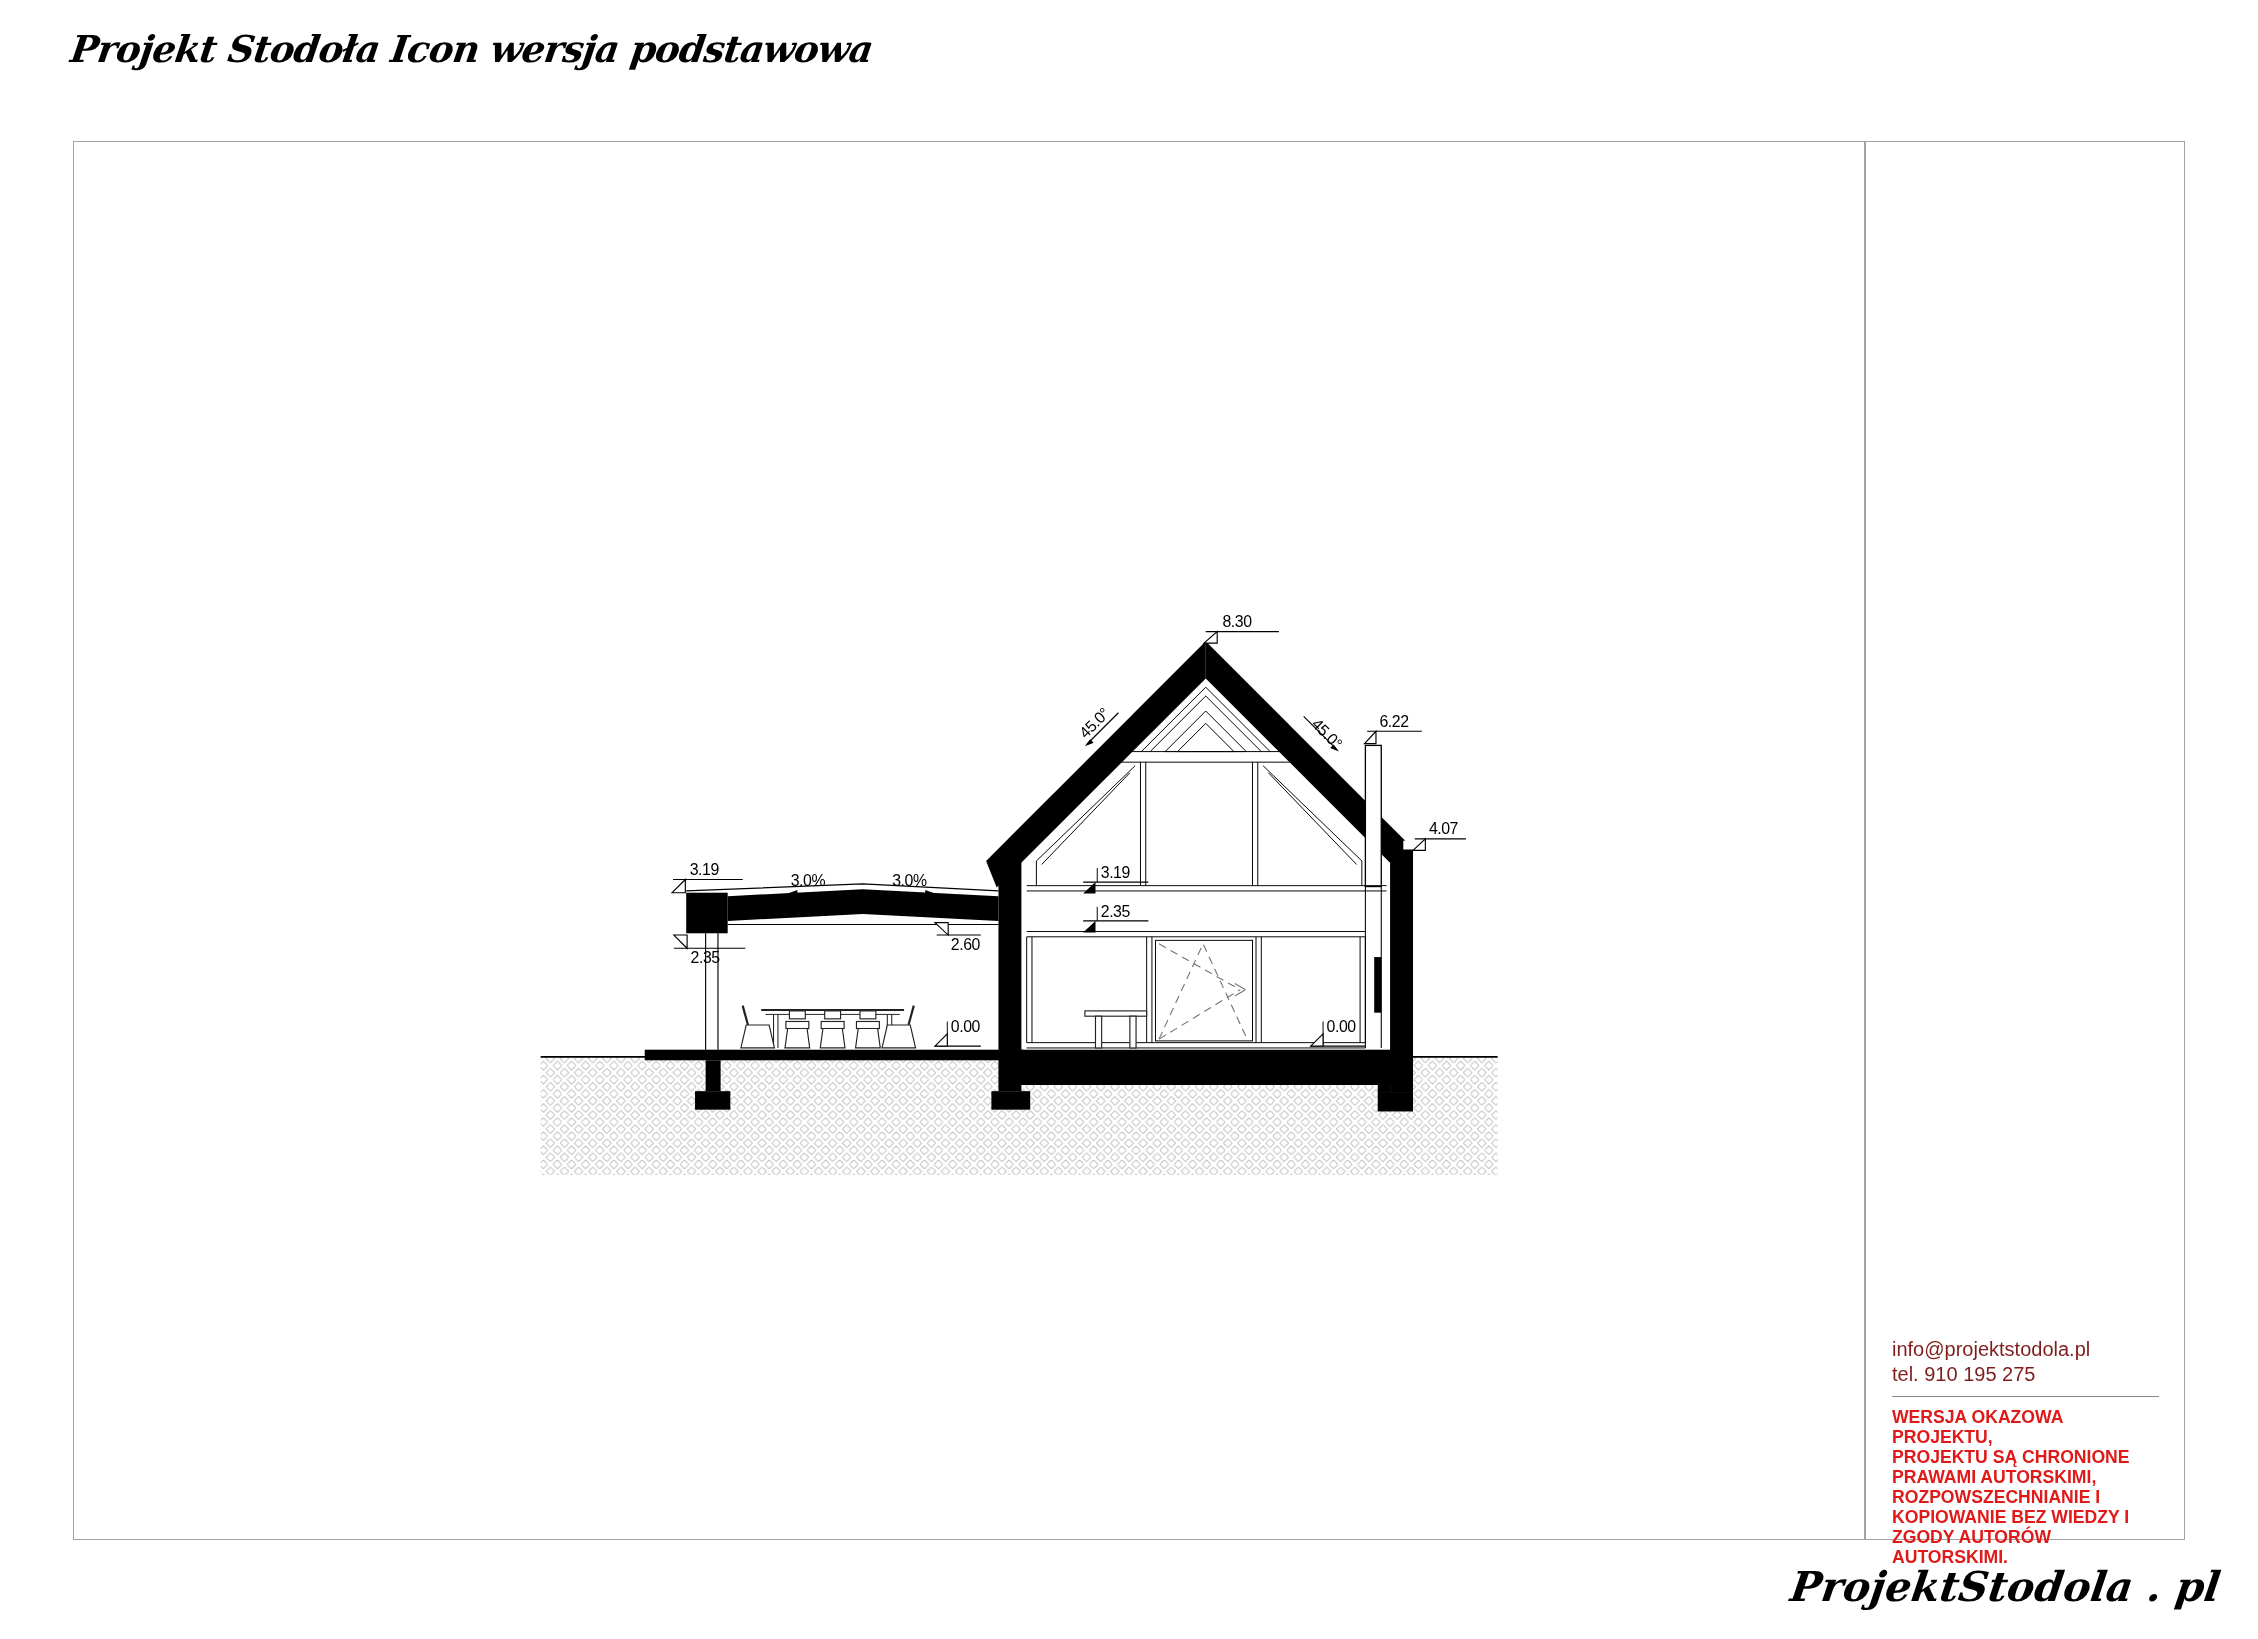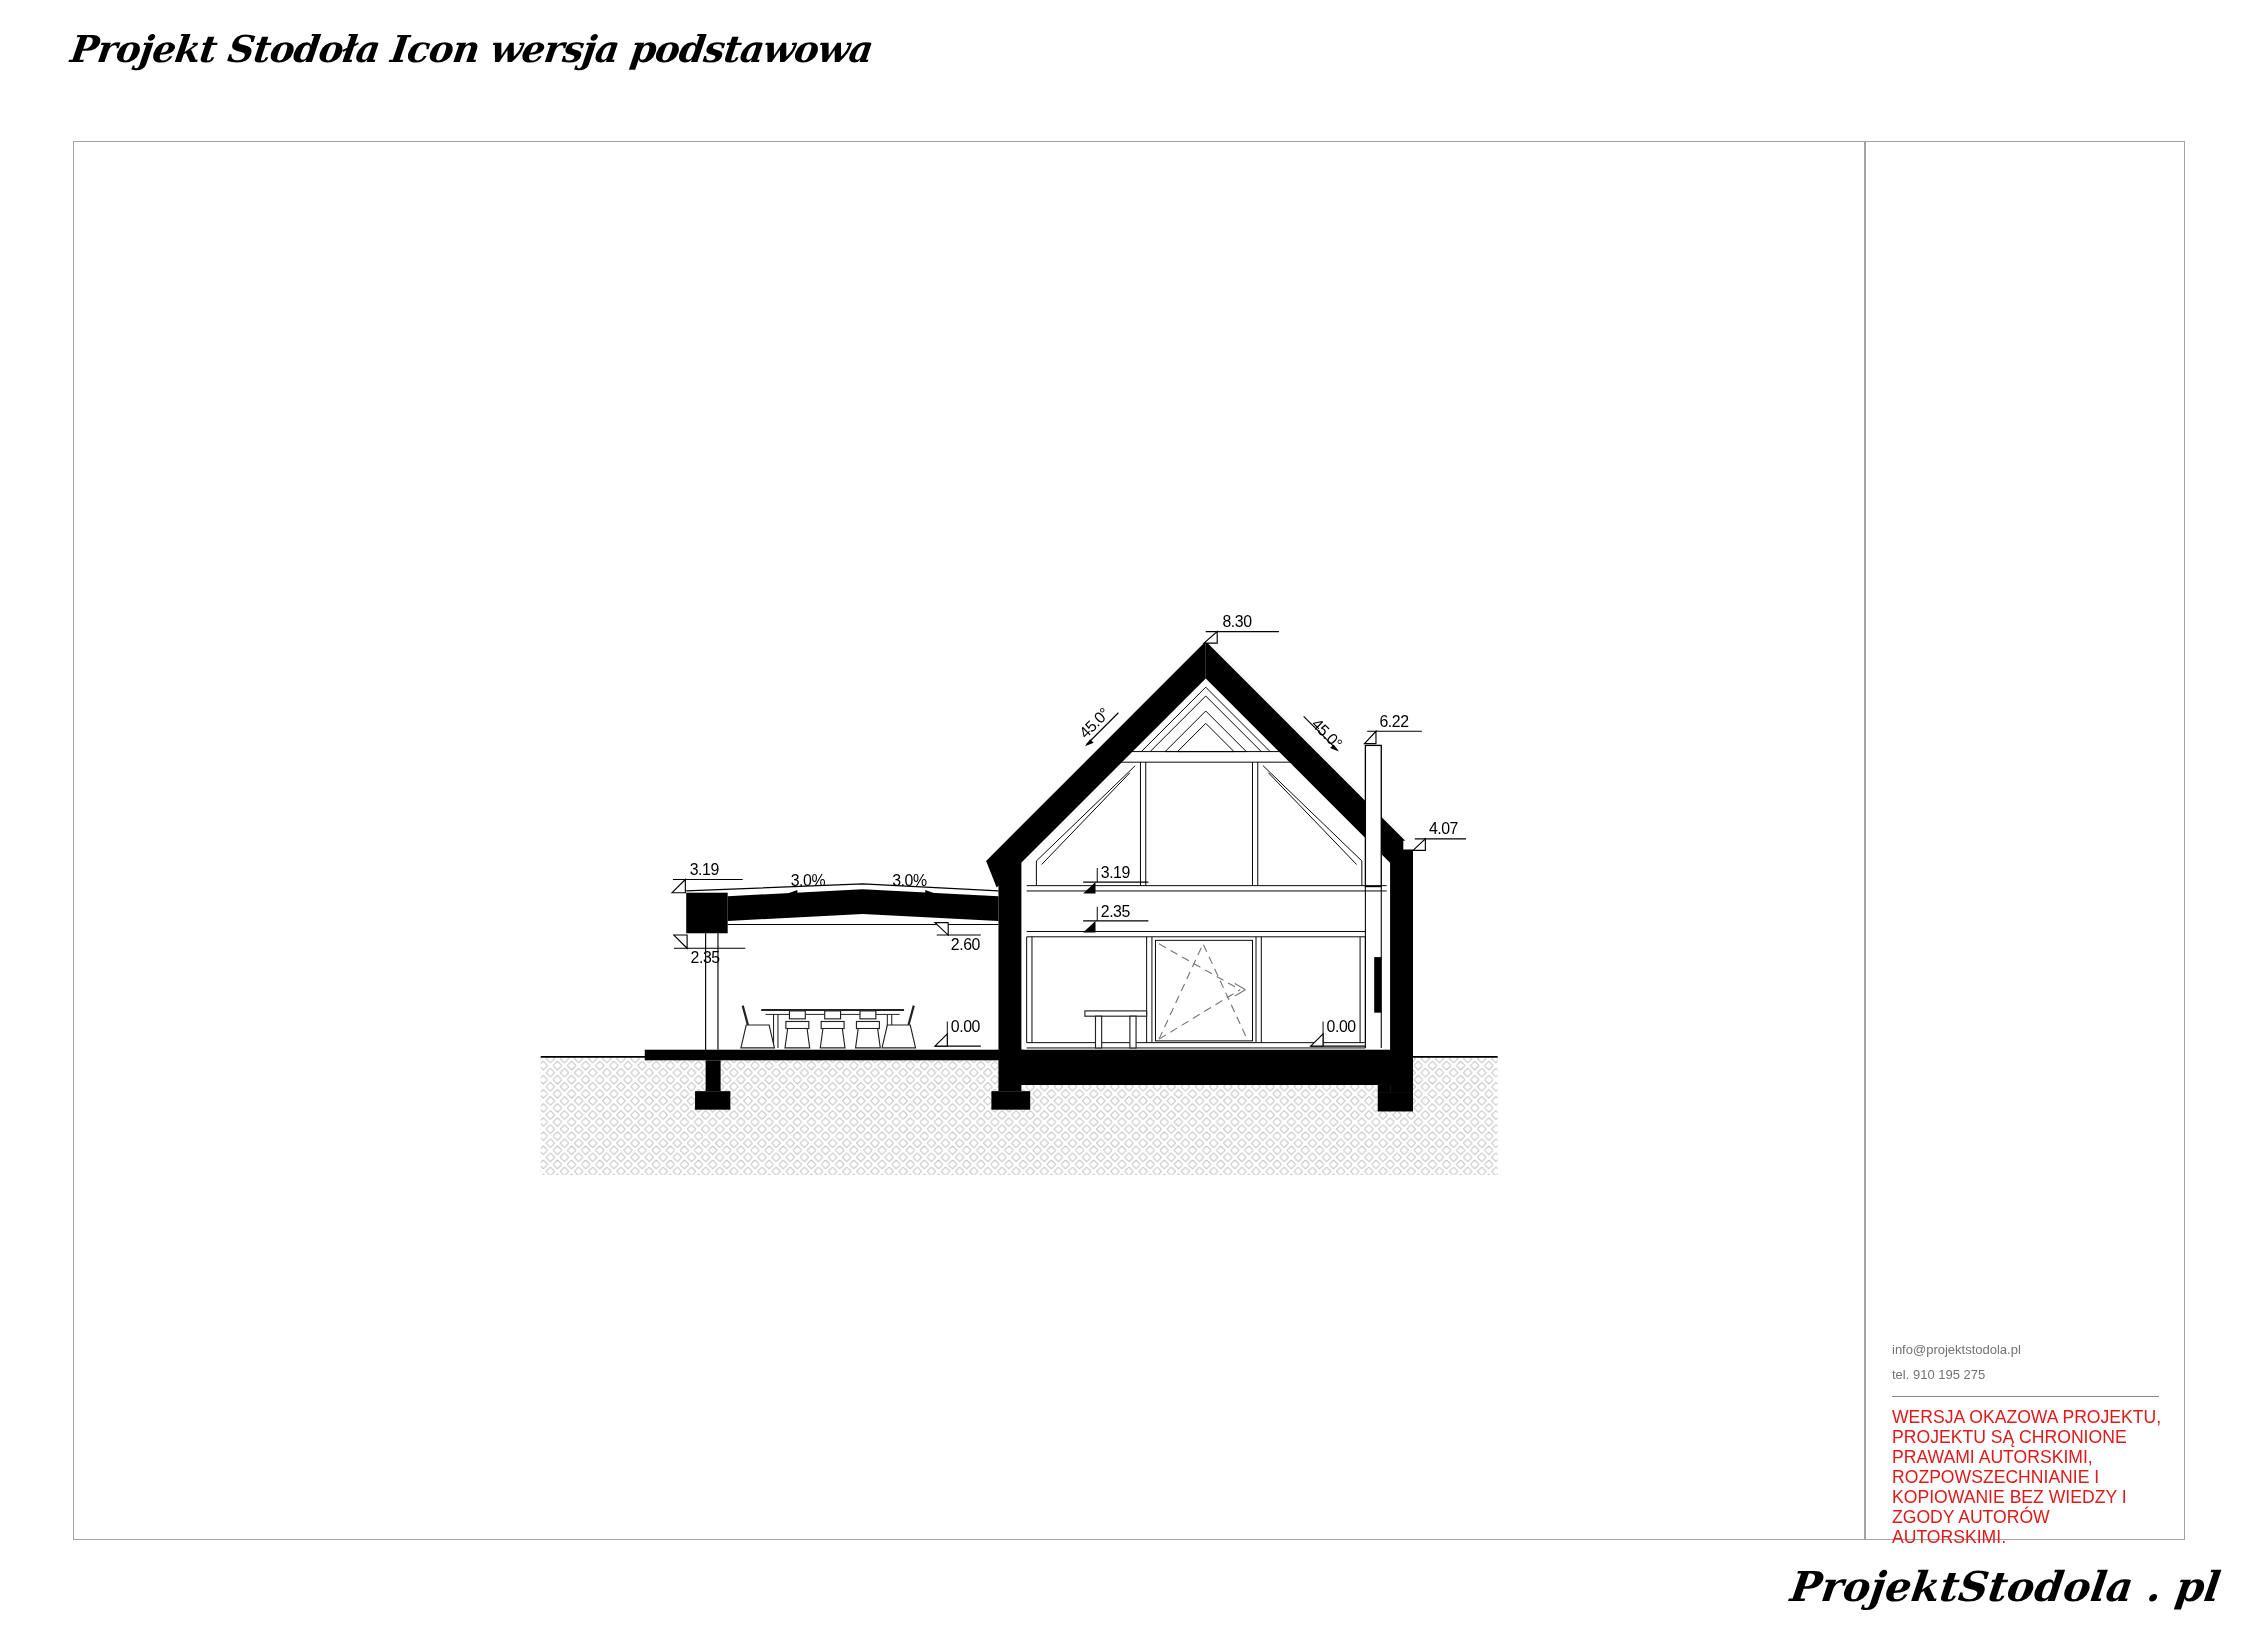--- a/index.html
+++ b/index.html
@@ -6,23 +6,23 @@
   .page{position:relative;width:2258px;height:1639px;background:#fff;overflow:hidden;
         font-family:"Liberation Sans",sans-serif;color:#000;}
   .script{font-family:"DejaVu Serif","Liberation Serif",serif;font-style:italic;font-weight:bold;
           transform:skewX(-8deg);white-space:nowrap;}
   .title{position:absolute;left:71px;top:26.5px;font-size:37px;letter-spacing:-0.9px;}
   .frame{position:absolute;left:73px;top:141px;width:2112px;height:1399px;
          border:1.8px solid #a3a3a3;box-sizing:border-box;}
   .divider{position:absolute;left:1864px;top:141px;width:1.8px;height:1399px;background:#a3a3a3;}
   .drawing-svg{position:absolute;left:0;top:0;}
   .sidebar{position:absolute;left:1892px;top:1337px;width:275px;}
-  .contact{font-size:13px;line-height:25px;color:#737373;}
+  .contact{font-size:20px;line-height:25px;color:#7f1d1d;}
   .rule{border:none;border-top:1.8px solid #8a8a8a;margin:8.8px 0 10.6px 0;width:267px;}
-  .warning{font-size:17.6px;line-height:20px;font-weight:normal;color:#e01919;}
+  .warning{font-size:17.6px;line-height:20px;font-weight:bold;color:#e01919;}
   .logo{position:absolute;left:1791px;top:1563px;width:408px;font-size:41px;text-align:right;}
   svg text{font-family:"Liberation Sans",sans-serif;font-size:18px;fill:#000;letter-spacing:-0.5px;}
 </style>
 </head>
 <body>
 
 <div class="page">
 
   <div class="script title">Projekt Stodoła Icon wersja podstawowa</div>
   <div class="frame"></div>

